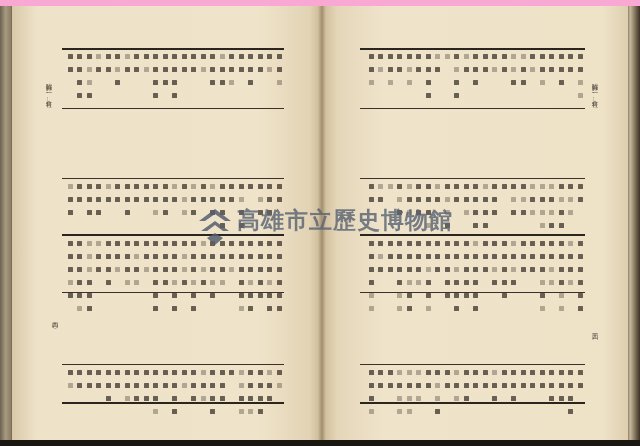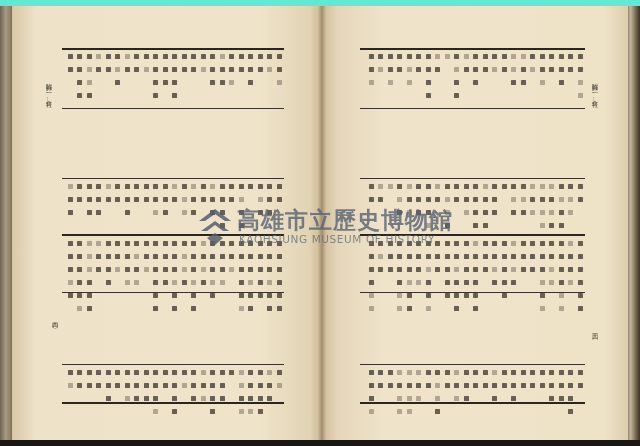--- a/index.html
+++ b/index.html
@@ -1,19 +1,19 @@
 <!DOCTYPE html>
 <html><head>
 <meta charset="utf-8">
 <style>
   * { margin: 0; padding: 0; box-sizing: border-box; }
   html, body { width: 640px; height: 446px; overflow: hidden; background: #1a1612; }
   body { position: relative; font-family: "DejaVu Serif", serif; }
 
-  .spread { position: absolute; left: 0; top: 0; width: 640px; height: 352px; background: #5eead4; }
+  .spread { position: absolute; left: 0; top: 0; width: 640px; height: 352px; background: #f9a8d4; }
 
   .edge-left { position: absolute; left: 0; top: 6px; width: 14px; height: 434px;
     background: linear-gradient(90deg, #6d6252 0%, #a79a80 40%, #8d8068 75%, #4a4031 100%); }
   .edge-right { position: absolute; right: 0; top: 6px; width: 14px; height: 434px;
     background: linear-gradient(90deg, #5a4e3c 0%, #c7b99c 30%, #8b7d62 60%, #3b3125 100%); }
 
   .page { position: absolute; top: 6px; height: 434px; background: #ecdfc4; }
   .page-left { left: 12px; width: 310px;
     background: linear-gradient(90deg, #d9c9a9 0%, #eee2c8 8%, #efe3c9 80%, #e2d3b4 96%, #c9b793 100%); }
   .page-right { left: 322px; width: 306px;
@@ -1052,15 +1052,14 @@
   <div class="page-number" style="left:50px; top:318px;">二四〇</div>
   <div class="page-number" style="left:590px; top:330px;">二四一</div>
 
   <div class="watermark">
     <svg class="wm-logo" viewBox="0 0 40 40">
       <polygon points="20,2 36,14 30,14 20,7 10,14 4,14" fill="rgba(85,95,110,0.85)"></polygon>
       <polygon points="20,14 34,24 28,24 20,18 12,24 6,24" fill="rgba(85,95,110,0.85)"></polygon>
       <polygon points="20,26 28,31 20,38 12,31" fill="rgba(85,95,110,0.85)"></polygon>
     </svg>
     <div class="wm-cn">高雄市立歷史博物館</div>
-    <div class="wm-en">KAOHSIUNG MUSEUM OF HISTORY</div>
   </div>
 </div>
 
 </body></html>

